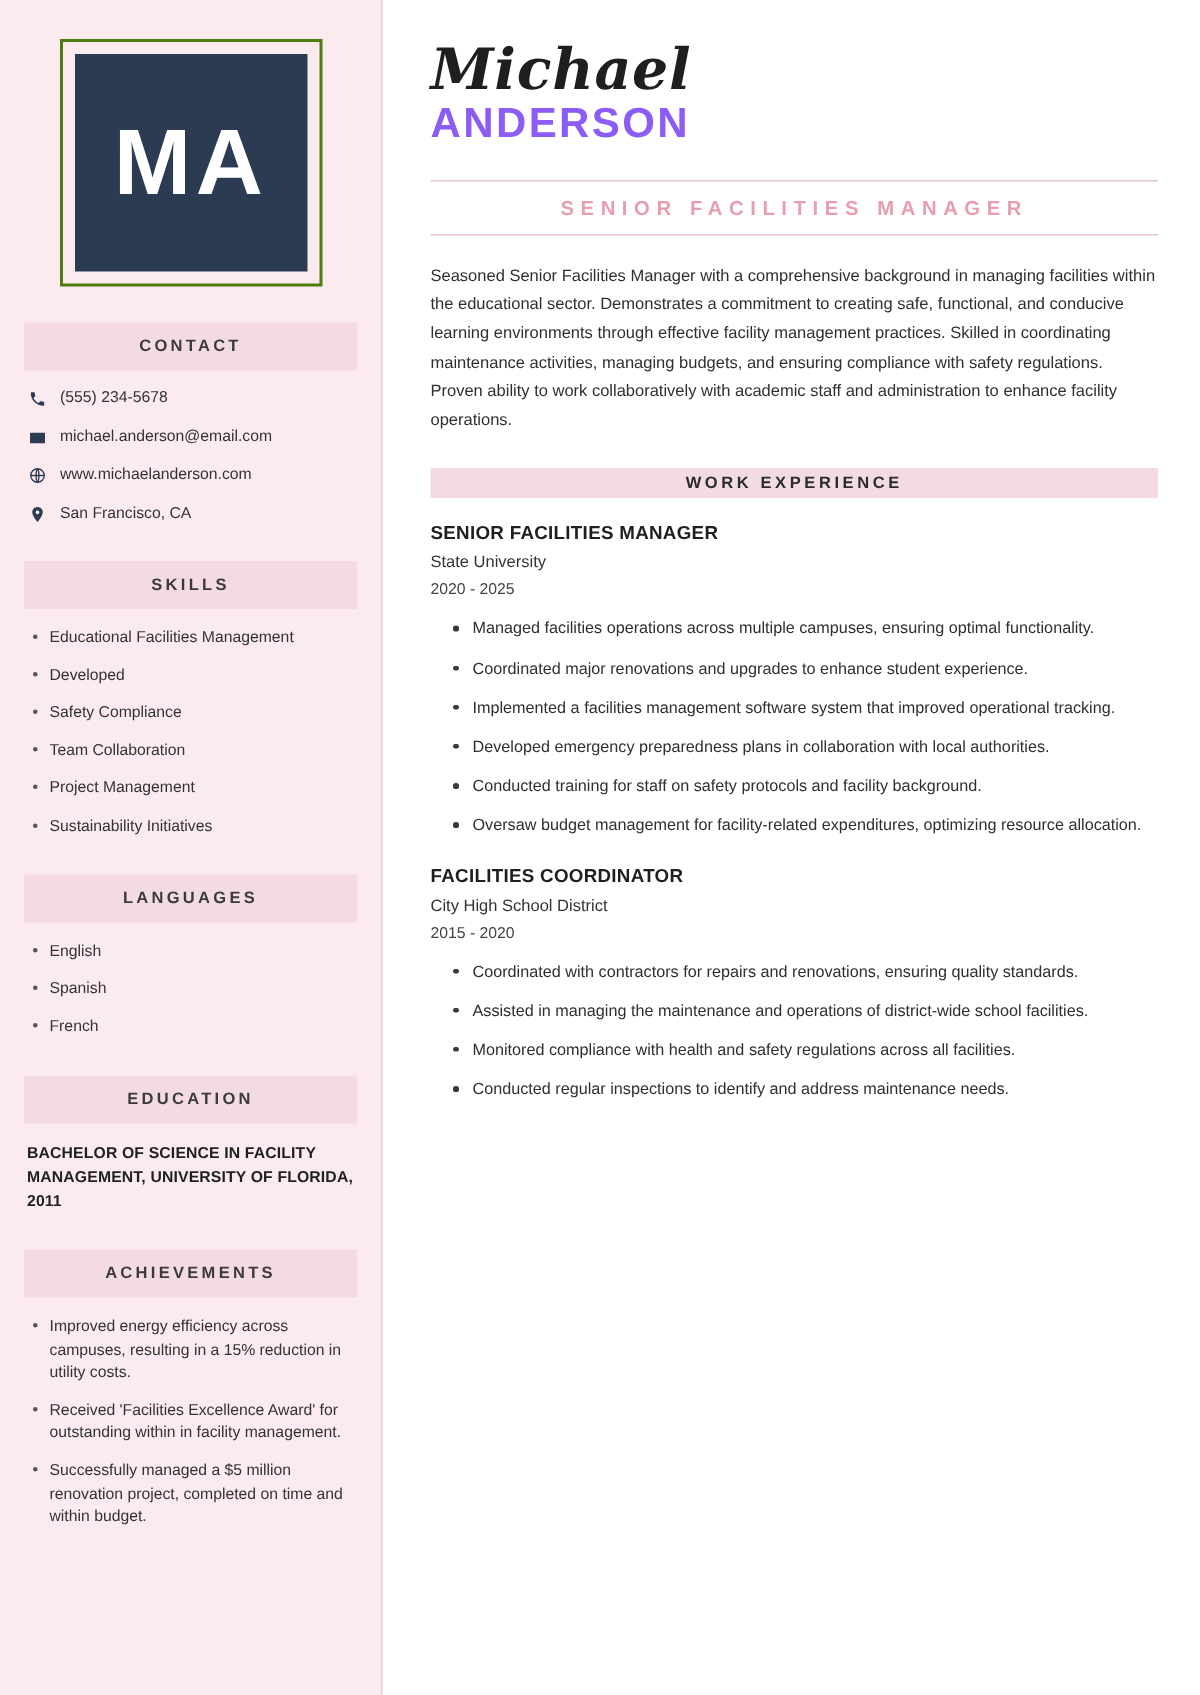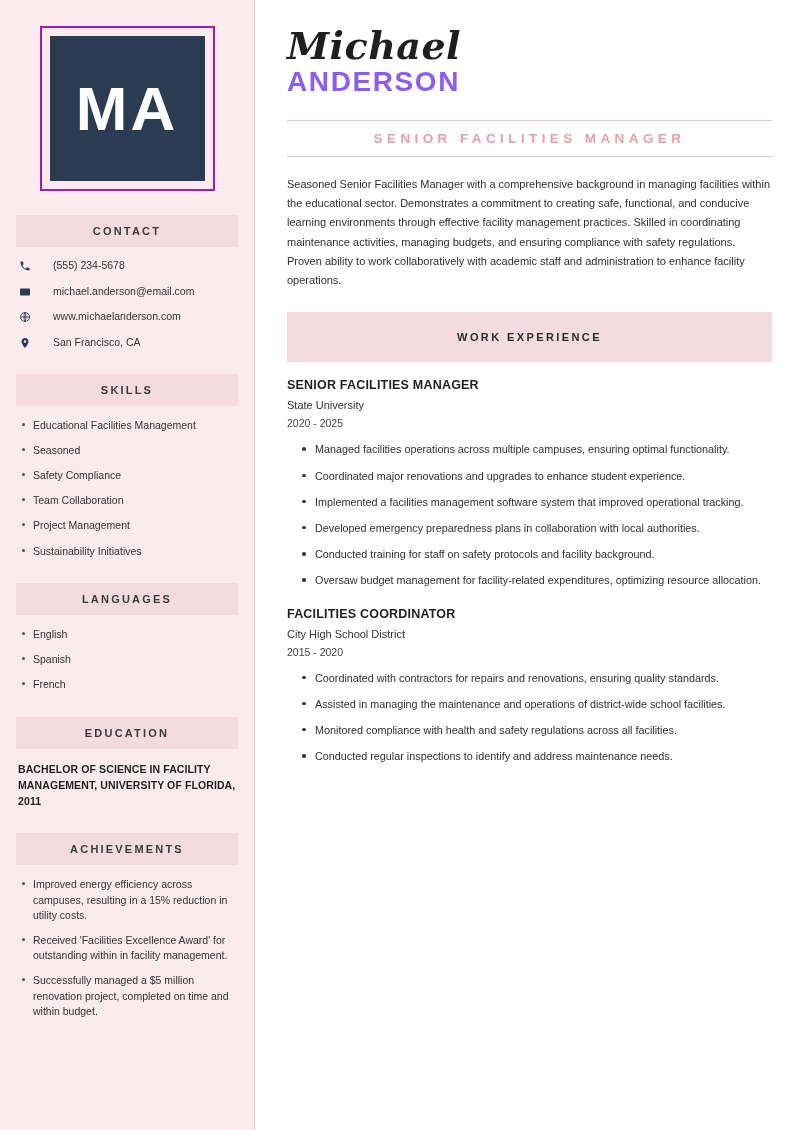--- a/index.html
+++ b/index.html
@@ -22,21 +22,21 @@
     min-width: 255px;
     background: #fcebee;
     padding: 18px 16px 0 16px;
     border-right: 1px solid #e9c9d2;
     position: relative;
   }
   .monogram-outer {
     width: 175px;
     height: 165px;
     margin: 8px auto 0 auto;
-    border: 2px solid #a21caf;
+    border: 2px solid #4d7c0f;
     padding: 8px;
     background: #fcebee;
   }
   .monogram-inner {
     width: 100%; height: 100%;
     background: #2b3b52;
     display: flex;
     align-items: center;
     justify-content: center;
   }
@@ -56,21 +56,21 @@
     letter-spacing: 2.2px;
     color: #3b3b3b;
     padding: 10px 4px;
     margin: 24px 0 12px 0;
   }
 
   .contact-list { list-style: none; padding: 0 2px; }
   .contact-list li {
     display: flex;
     align-items: flex-start;
-    gap: 22px;
+    gap: 9px;
     font-size: 10.5px;
     color: #333333;
     margin-bottom: 12px;
     line-height: 1.3;
   }
   .contact-list li .ico {
     width: 13px; min-width: 13px;
     display: inline-flex;
     justify-content: center;
     align-items: center;
@@ -151,21 +151,21 @@
     color: #2f2f2f;
     text-align: left;
   }
   .section-banner {
     background: #f4dbe1;
     text-align: center;
     font-size: 11px;
     font-weight: 700;
     letter-spacing: 2.4px;
     color: #2b2b2b;
-    padding: 19px 4px;
+    padding: 4px 4px;
     margin: 22px 0 16px 0;
   }
   .job-role {
     font-size: 12.5px;
     font-weight: 700;
     color: #1f1f1f;
     letter-spacing: 0.2px;
   }
   .job-company {
     font-size: 11px;
@@ -247,21 +247,21 @@
               <path d="M12 2C8.1 2 5 5.1 5 9c0 5.2 7 13 7 13s7-7.8 7-13c0-3.9-3.1-7-7-7zm0 9.5A2.5 2.5 0 1 1 12 6.5a2.5 2.5 0 0 1 0 5z"></path>
             </svg>
         </span>
         <span>San Francisco, CA</span>
       </li>
     </ul>
 
     <div class="side-heading">SKILLS</div>
     <ul class="bullets">
       <li>Educational Facilities Management</li>
-      <li>Seasoned</li>
+      <li>Developed</li>
       <li>Safety Compliance</li>
       <li>Team Collaboration</li>
       <li>Project Management</li>
       <li>Sustainability Initiatives</li>
     </ul>
 
     <div class="side-heading">LANGUAGES</div>
     <ul class="bullets">
       <li>English</li>
       <li>Spanish</li>

